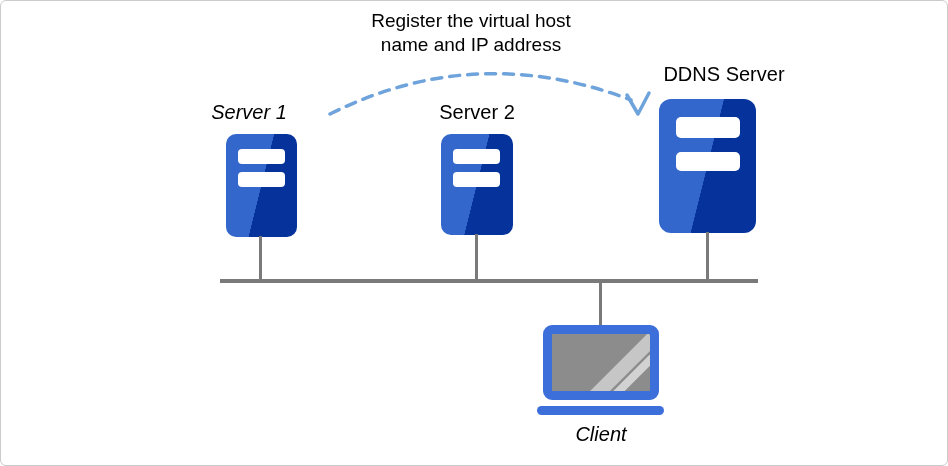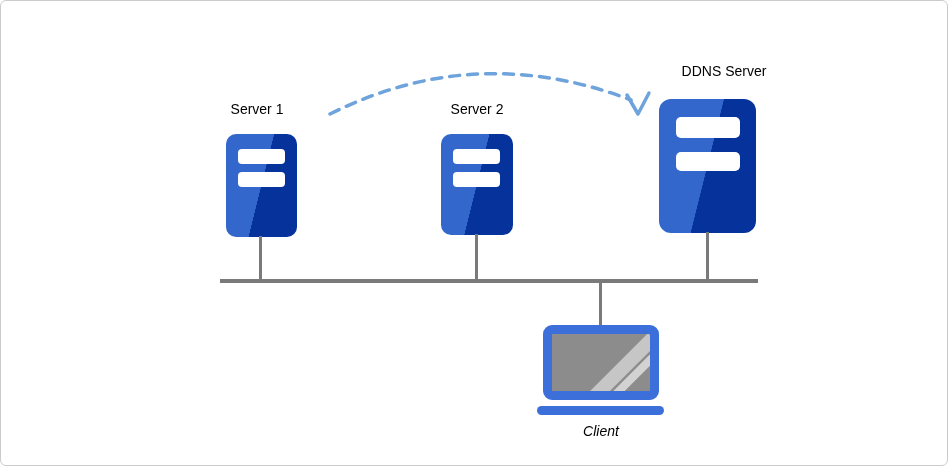--- a/index.html
+++ b/index.html
@@ -7,24 +7,24 @@
   .canvas{
     position:relative;width:946px;height:464px;background:#ffffff;
     border:1px solid #cbcbcb;border-radius:6px;overflow:hidden;
   }
   .annotation{
     position:absolute;left:470px;top:8px;transform:translateX(-50%);
     text-align:center;font-size:19px;line-height:24px;color:#000;white-space:nowrap;
   }
   .arrow-svg{position:absolute;left:0;top:0;width:948px;height:466px;pointer-events:none;}
   .node-label{
-    position:absolute;transform:translateX(-50%);font-size:14px;color:#000;
+    position:absolute;transform:translateX(-50%);font-size:20px;color:#000;
     white-space:nowrap;text-align:center;
   }
-  #label-server1{left:256px;top:100px;}
+  #label-server1{left:248px;top:100px;font-style:italic;}
   #label-server2{left:476px;top:100px;}
   #label-ddns{left:723px;top:62px;}
   #label-client{left:600px;top:422px;font-style:italic;}
   .srv{
     position:absolute;border-radius:10px;
     background:linear-gradient(104deg,#3367CC 49.7%,#05339B 50%);
   }
   #icon-server1{left:225px;top:133px;width:71px;height:103px;}
   #icon-server2{left:440px;top:133px;width:72px;height:101px;}
   #icon-ddns{left:658px;top:98px;width:97px;height:134px;border-radius:12px;}
@@ -52,20 +52,24 @@
   .laptop .base{
     position:absolute;left:0;top:81px;width:127px;height:9px;
     background:#3D6FDB;border-radius:5px;
   }
 </style>
 </head>
 <body>
 
 <div class="canvas">
 
+  <div class="annotation">
+    <div>Register the virtual host</div>
+    <div>name and IP address</div>
+  </div>
 
   <svg class="arrow-svg" viewBox="0 0 948 466">
     <path d="M 329 113 Q 475 40 630 99" fill="none" stroke="#6FA3DC" stroke-width="3.5" stroke-linecap="round" stroke-dasharray="10 8"></path>
     <polyline points="626,94 637,113 648,92" fill="none" stroke="#6FA3DC" stroke-width="3.5" stroke-linecap="round" stroke-linejoin="round"></polyline>
   </svg>
 
   <div class="node-label" id="label-server1">Server 1</div>
   <div class="node-label" id="label-server2">Server 2</div>
   <div class="node-label" id="label-ddns">DDNS Server</div>
 

